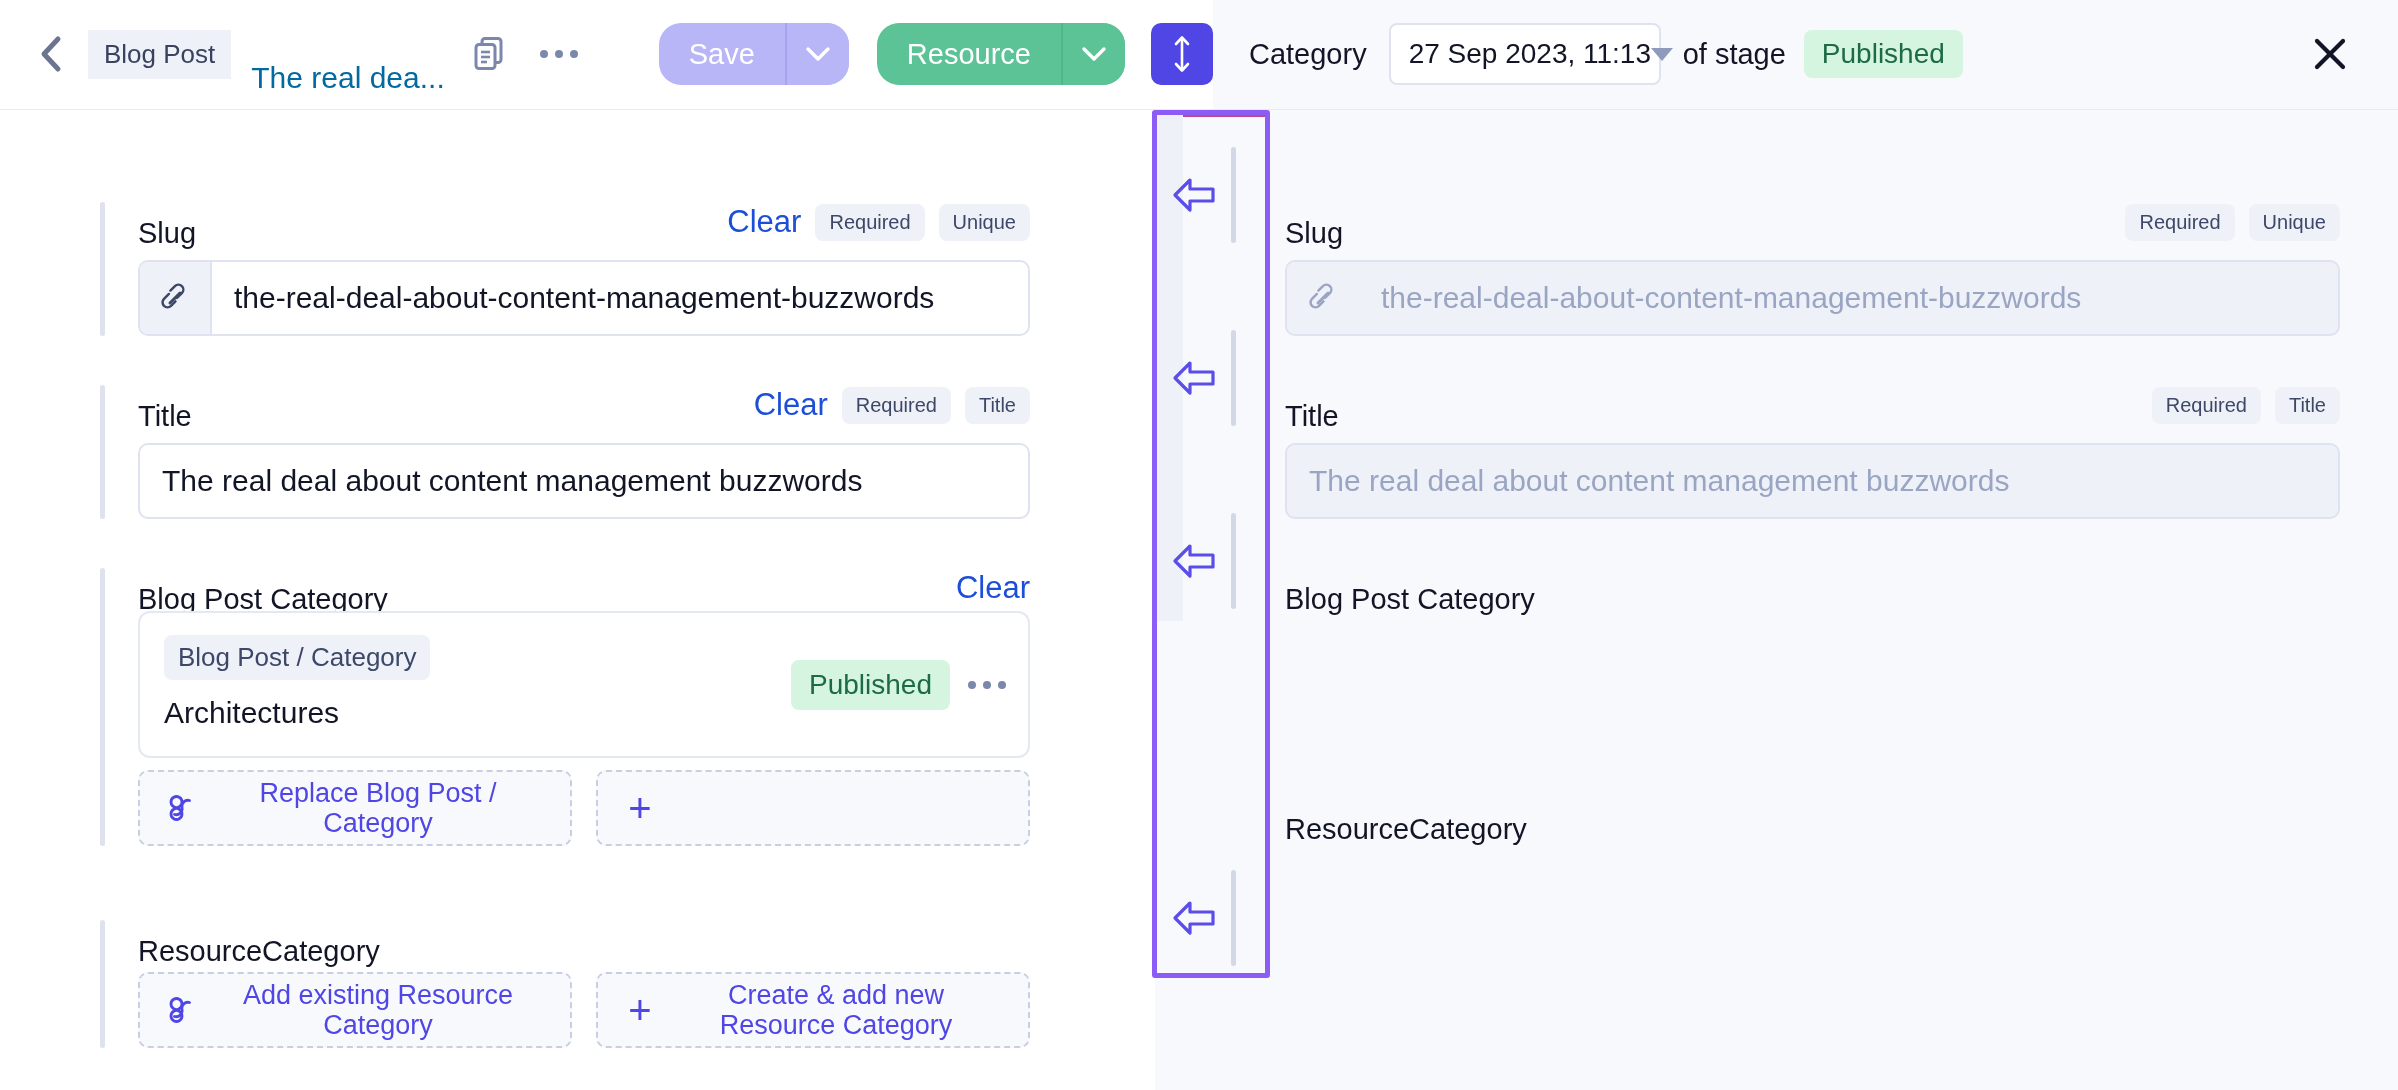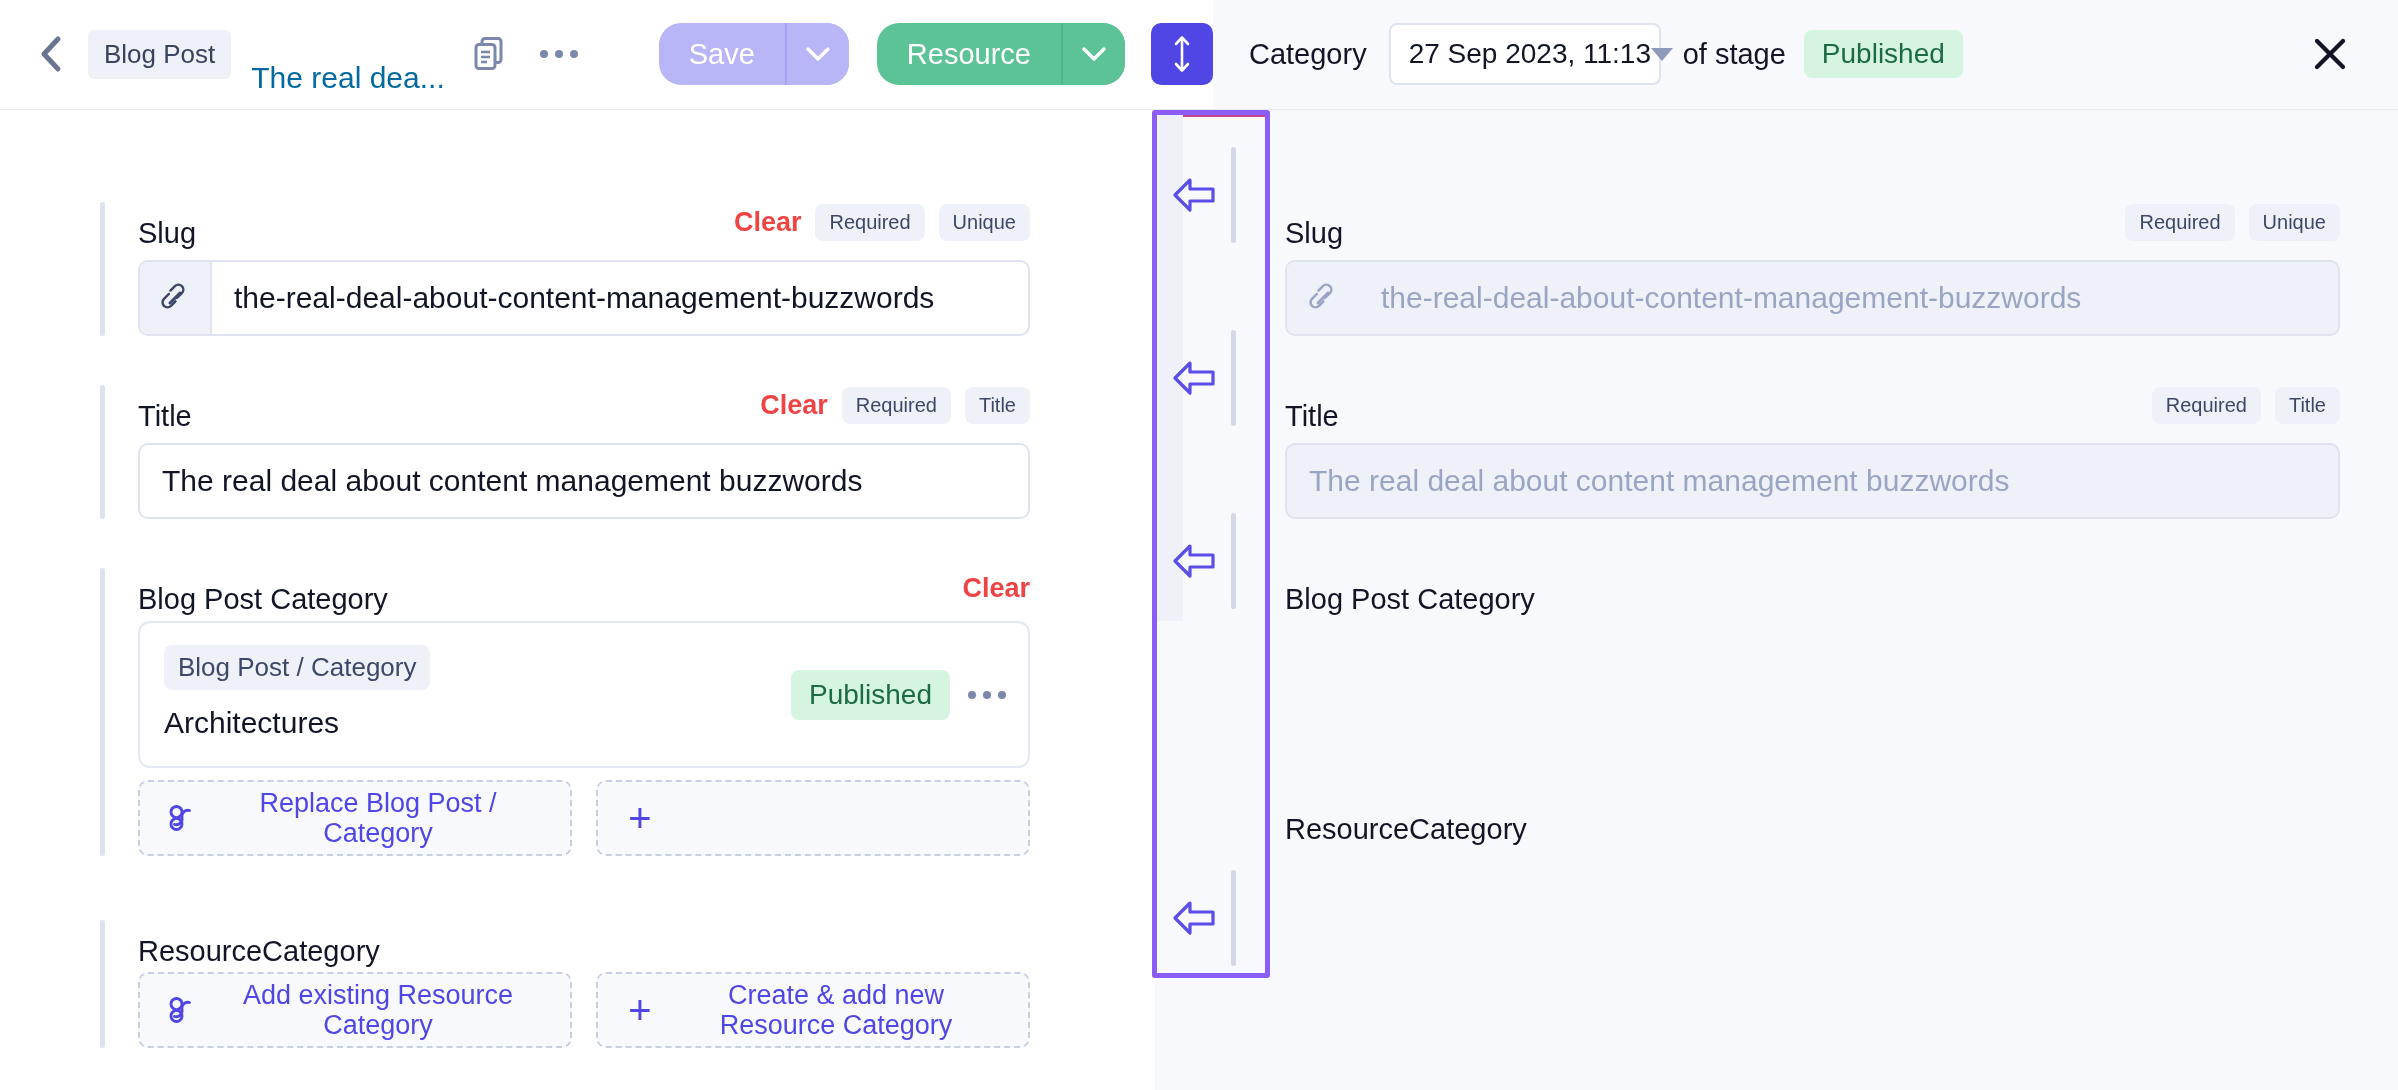--- a/index.html
+++ b/index.html
@@ -22,21 +22,21 @@
     padding-left: 28px; background: #ffffff;
     flex: 0 0 auto;
   }
   .back-chevron {
     width: 46px; height: 46px; display: flex; align-items: center; justify-content: center;
     cursor: pointer; color: #6b7591;
   }
   .back-chevron svg { display:block; }
   .type-chip {
     background: #eef1f8; color: #394360;
-    font-size: 26px; padding: 9px 16px; border-radius: 6px;
+    font-size: 26px; padding: 9px 16px; border-radius: 0;
     margin-left: 14px; white-space: nowrap;
   }
   .doc-title {
     font-size: 30px; color: #0369a1; margin-left: 20px; white-space: nowrap; margin-top: 48px;
   }
   .hdr-icon-btn {
     width: 52px; height: 52px; margin-left: 18px;
     display: flex; align-items: center; justify-content: center;
     color: #7b87ab; cursor: pointer; border-radius: 8px;
   }
@@ -105,21 +105,21 @@
   
   .fgroup { position: relative; padding-left: 38px; }
   .fgroup::before {
     content: ""; position: absolute; left: 0; top: 0; width: 5px; bottom: 0;
     background: #dde2ee; border-radius: 3px;
   }
 
   .flabel-row { display: flex; align-items: center; height: 40px; }
   .flabel { font-size: 29px; color: #121526; white-space: nowrap; margin-top: 23px; }
   .fmeta { margin-left: auto; display: flex; align-items: center; gap: 14px; }
-  .clear-link { font-size: 27px; color: #ef4444; cursor: pointer; font-weight: bold; }
+  .clear-link { font-size: 31px; color: #1d4ed8; cursor: pointer; }
   .tag-chip {
     background: #eef1f8; color: #3d4868; font-size: 20px;
     padding: 7px 14px; border-radius: 8px; white-space: nowrap;
   }
 
   .inp-wrap {
     margin-top: 18px; height: 76px; border: 2px solid #dfe3ef; border-radius: 10px;
     display: flex; align-items: center; background: #ffffff; overflow: hidden;
   }
   .inp-wrap.has-icon .ic-box {
@@ -129,21 +129,21 @@
   }
   .inp-val { flex: 1 1 auto; font-size: 30px; color: #121526; padding: 0 22px; white-space: nowrap; overflow: hidden; }
 
   
   .inp-wrap.ro { background: #eef1f8; border-color: #dfe3ef; }
   .inp-wrap.ro .ic-box { background: #eef1f8; border-right: none; color: #9aa5c4; }
   .inp-wrap.ro .inp-val { color: #9aa5c4; }
 
   
   .ref-card {
-    margin-top: 13px; border: 2px solid #e4e8f2; border-radius: 12px;
+    margin-top: 3px; border: 2px solid #e4e8f2; border-radius: 12px;
     background: #ffffff; padding: 22px 24px 26px 24px; position: relative;
     min-height: 126px;
   }
   .ref-chip {
     display: inline-block; background: #eef1f8; color: #3d4868;
     font-size: 26px; padding: 7px 14px; border-radius: 8px;
   }
   .ref-name { font-size: 30px; color: #121526; margin-top: 16px; }
   .ref-right {
     position: absolute; right: 22px; top: 50%; transform: translateY(-50%);

